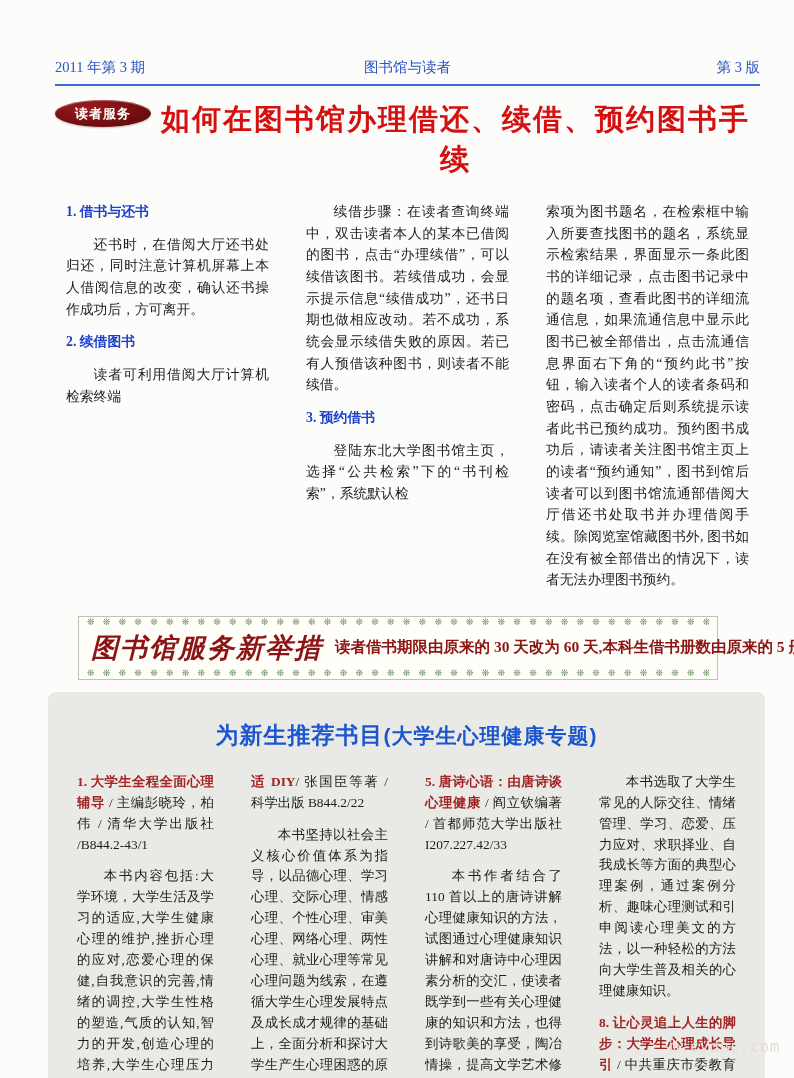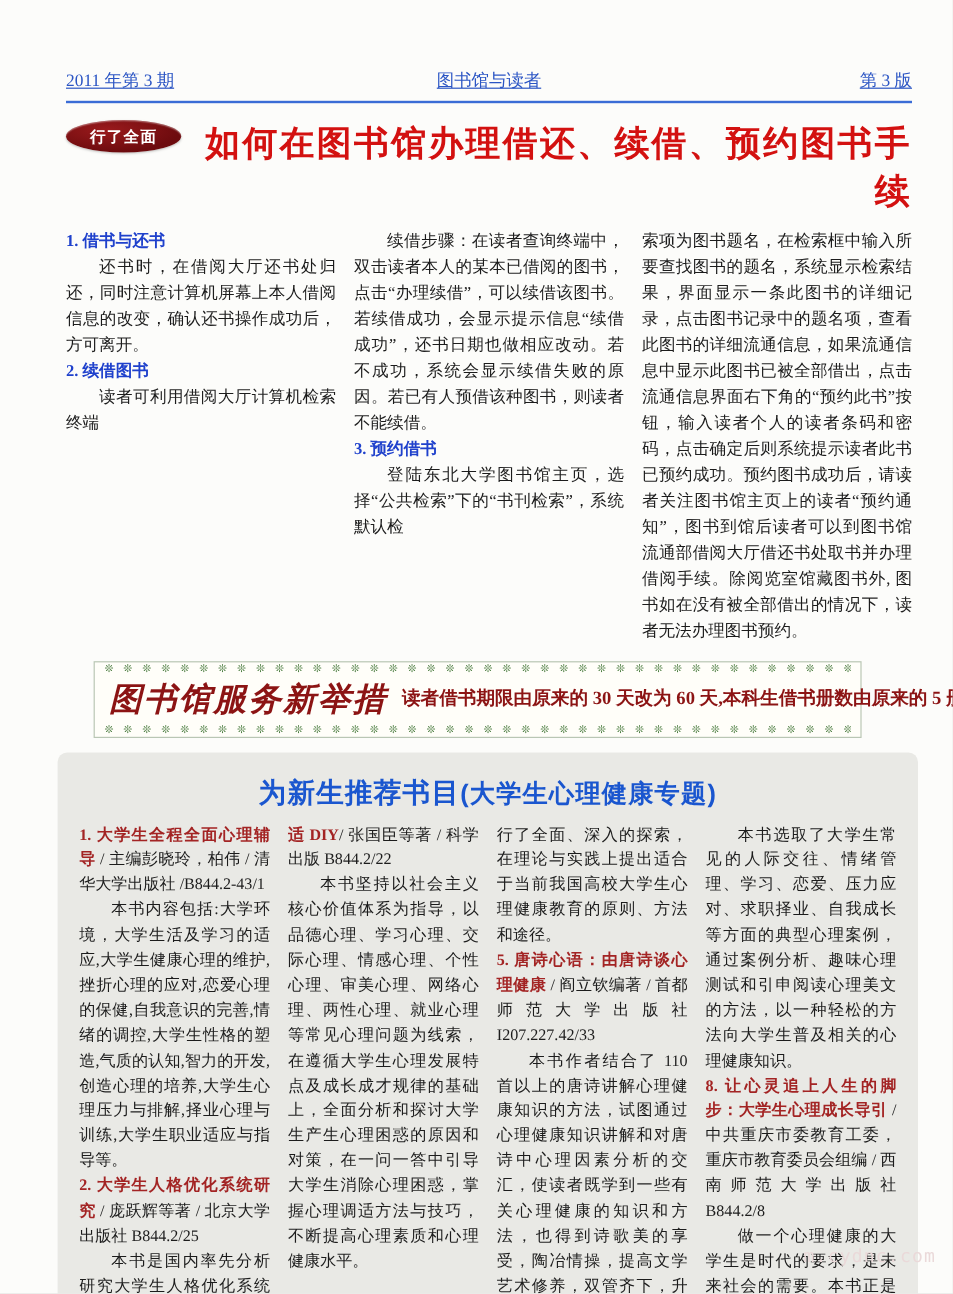--- a/index.html
+++ b/index.html
@@ -13,50 +13,50 @@
     box-sizing:border-box;
     outline:1px solid #e4e4e0;
   }
   .content{padding:0 34px 0 55px;}
 
   
   .masthead{
     display:flex;align-items:baseline;
     padding:58px 34px 4px 55px;
     font-family:"Liberation Serif","DejaVu Serif",serif;
-    color:#2b55c4;font-size:14.5px;text-decoration:underline;
+    color:#2b55c4;font-size:14.5px;
   }
   .masthead .left{width:180px;text-align:left;}
   .masthead .center{flex:1;text-align:center;}
   .masthead .right{width:180px;text-align:right;}
   .rule{height:2px;background:#3a6cd6;margin:3px 34px 0 55px;}
 
   
   .headline-row{display:flex;align-items:flex-start;margin:8px 34px 0 55px;}
   .badge{
     margin-top:6px;
     min-width:96px;height:27px;line-height:27px;
     background:radial-gradient(ellipse at 35% 30%, #9a1a1c 0%, #6d0b0e 70%);
     color:#fff;font-size:13px;font-weight:bold;
     font-family:"Liberation Sans","DejaVu Sans",sans-serif;
     text-align:center;border-radius:50%/50%;
     letter-spacing:1px;
     box-shadow:inset 0 1px 1px rgba(255,255,255,.35), 0 1px 2px rgba(0,0,0,.25);
   }
   .main-title{
-    flex:1;text-align:right;
+    flex:1;text-align:center;
     font-family:"Liberation Sans","DejaVu Sans",sans-serif;
     font-weight:bold;font-size:29px;color:#d31110;
     letter-spacing:2px;padding-top:6px;
   }
 
   
   .cols{display:flex;gap:15px;margin-top:10px;}
   .cols .col{flex:1;min-width:0;}
-  .blk{margin:0;text-align:justify;}
+  .blk{margin:11px;text-align:justify;}
   .article-cols .blk{font-size:13.8px;line-height:1.57;}
   .blk.hd{
     color:#1f41cc;font-weight:bold;text-align:left;
     font-family:"Liberation Serif","DejaVu Serif",serif;
   }
   .blk.ind{text-indent:2em;}
   .red{color:#a32424;font-weight:bold;}
 
   
   .banner{
@@ -88,21 +88,21 @@
     margin:12px 29px 0 48px;
     background:#e9e9e5;
     border-radius:8px;
     padding:14px 18px 18px 18px;
   }
   .book-title{
     text-align:center;
     font-family:"Liberation Sans","DejaVu Sans",sans-serif;
     color:#1a56cf;font-weight:bold;
     font-size:23px;letter-spacing:1px;
-    margin:4px 0 10px 0;
+    margin:14px 0 10px 0;
   }
   .book-title .sub{font-size:21px;}
   .book-cols .blk{font-size:13.4px;line-height:1.56;}
 
   
   .watermark{
     position:absolute;right:14px;bottom:22px;
     font-family:"DejaVu Sans Mono",monospace;
     font-size:15px;color:#ead9d9;letter-spacing:1px;
   }
@@ -111,21 +111,21 @@
 <body>
 
 <div class="masthead">
   <span class="left">2011 年第 3 期</span>
   <span class="center">图书馆与读者</span>
   <span class="right">第 3 版</span>
 </div>
 <div class="rule"></div>
 
 <div class="headline-row">
-  <div class="badge">行了全面</div>
+  <div class="badge">读者服务</div>
   <div class="main-title">如何在图书馆办理借还、续借、预约图书手续</div>
 </div>
 
 <div class="content">
   <div class="cols article-cols">
       <div class="col">
         <p class="blk hd">1. 借书与还书</p>
         <p class="blk ind">还书时，在借阅大厅还书处归还，同时注意计算机屏幕上本人借阅信息的改变，确认还书操作成功后，方可离开。</p>
         <p class="blk hd">2. 续借图书</p>
         <p class="blk ind">读者可利用借阅大厅计算机检索终端</p>
@@ -159,21 +159,20 @@
         <p class="blk"><span class="red">1. 大学生全程全面心理辅导</span><span> / 主编彭晓玲，柏伟 / 清华大学出版社 /B844.2-43/1</span></p>
         <p class="blk ind">本书内容包括:大学环境，大学生活及学习的适应,大学生健康心理的维护,挫折心理的应对,恋爱心理的保健,自我意识的完善,情绪的调控,大学生性格的塑造,气质的认知,智力的开发,创造心理的培养,大学生心理压力与排解,择业心理与训练,大学生职业适应与指导等。</p>
         <p class="blk"><span class="red">2. 大学生人格优化系统研究</span><span> / 庞跃辉等著 / 北京大学出版社 B844.2/25</span></p>
         <p class="blk ind">本书是国内率先分析研究大学生人格优化系统的专著，通过深入分析大学生人格优化系统的内涵及表征，紧密结合现实状况，针对大学生人格教育所存在的主要问题，提出了如何正确引导大学生形成“知荣辱、勤操守、乐进取、勇担当”的良好人格，以提高大学生素质，促进大学生全面发展。同时，本书深刻阐述了影响大学生人格优化相关因素的内在联系，提出了大学生人格优化的重要途径和有效方法。</p>
       </div>
       <div class="col">
         <p class="blk"><span class="red">适 DIY</span><span>/ 张国臣等著 / 科学出版 B844.2/22</span></p>
         <p class="blk ind">本书坚持以社会主义核心价值体系为指导，以品德心理、学习心理、交际心理、情感心理、个性心理、审美心理、网络心理、两性心理、就业心理等常见心理问题为线索，在遵循大学生心理发展特点及成长成才规律的基础上，全面分析和探讨大学生产生心理困惑的原因和对策，在一问一答中引导大学生消除心理困惑，掌握心理调适方法与技巧，不断提高心理素质和心理健康水平。</p>
       </div>
       <div class="col">
-        <p class="blk">行了全面、深入的探索，在理论与实践上提出适合于当前我国高校大学生心理健康教育的原则、方法和途径。</p>
         <p class="blk"><span class="red">5. 唐诗心语：由唐诗谈心理健康</span><span> / 阎立钦编著 / 首都师范大学出版社 I207.227.42/33</span></p>
         <p class="blk ind">本书作者结合了 110 首以上的唐诗讲解心理健康知识的方法，试图通过心理健康知识讲解和对唐诗中心理因素分析的交汇，使读者既学到一些有关心理健康的知识和方法，也得到诗歌美的享受，陶冶情操，提高文学艺术修养，双管齐下，升华灵魂，完善自我，成为一个身心健康的人。</p>
       </div>
       <div class="col">
         <p class="blk ind">本书选取了大学生常见的人际交往、情绪管理、学习、恋爱、压力应对、求职择业、自我成长等方面的典型心理案例，通过案例分析、趣味心理测试和引申阅读心理美文的方法，以一种轻松的方法向大学生普及相关的心理健康知识。</p>
         <p class="blk"><span class="red">8. 让心灵追上人生的脚步：大学生心理成长导引</span><span> / 中共重庆市委教育工委，重庆市教育委员会组编 / 西南师范大学出版社　B844.2/8</span></p>
         <p class="blk ind">做一个心理健康的大学生是时代的要求，是未来社会的需要。本书正是基于这个思想编撰的。作者都是来自一线从事高校思想品德教育与心理咨询多年的教师，他们熟悉同学们的校园生活，了解同学们的思想困惑和冲突。采取教师与大学生平等对话的方式，每讲后面的“心理加油站”栏目有丰富有趣，操作性强的心理训练方案；文末还精选了针对各项心理品质的自测量表，操作性很强，同学们完全可以自己动手实践。几乎囊括了心理健康的各个方面，具有指引和导向的作用。</p>
       </div>
     </div>
 </div>

